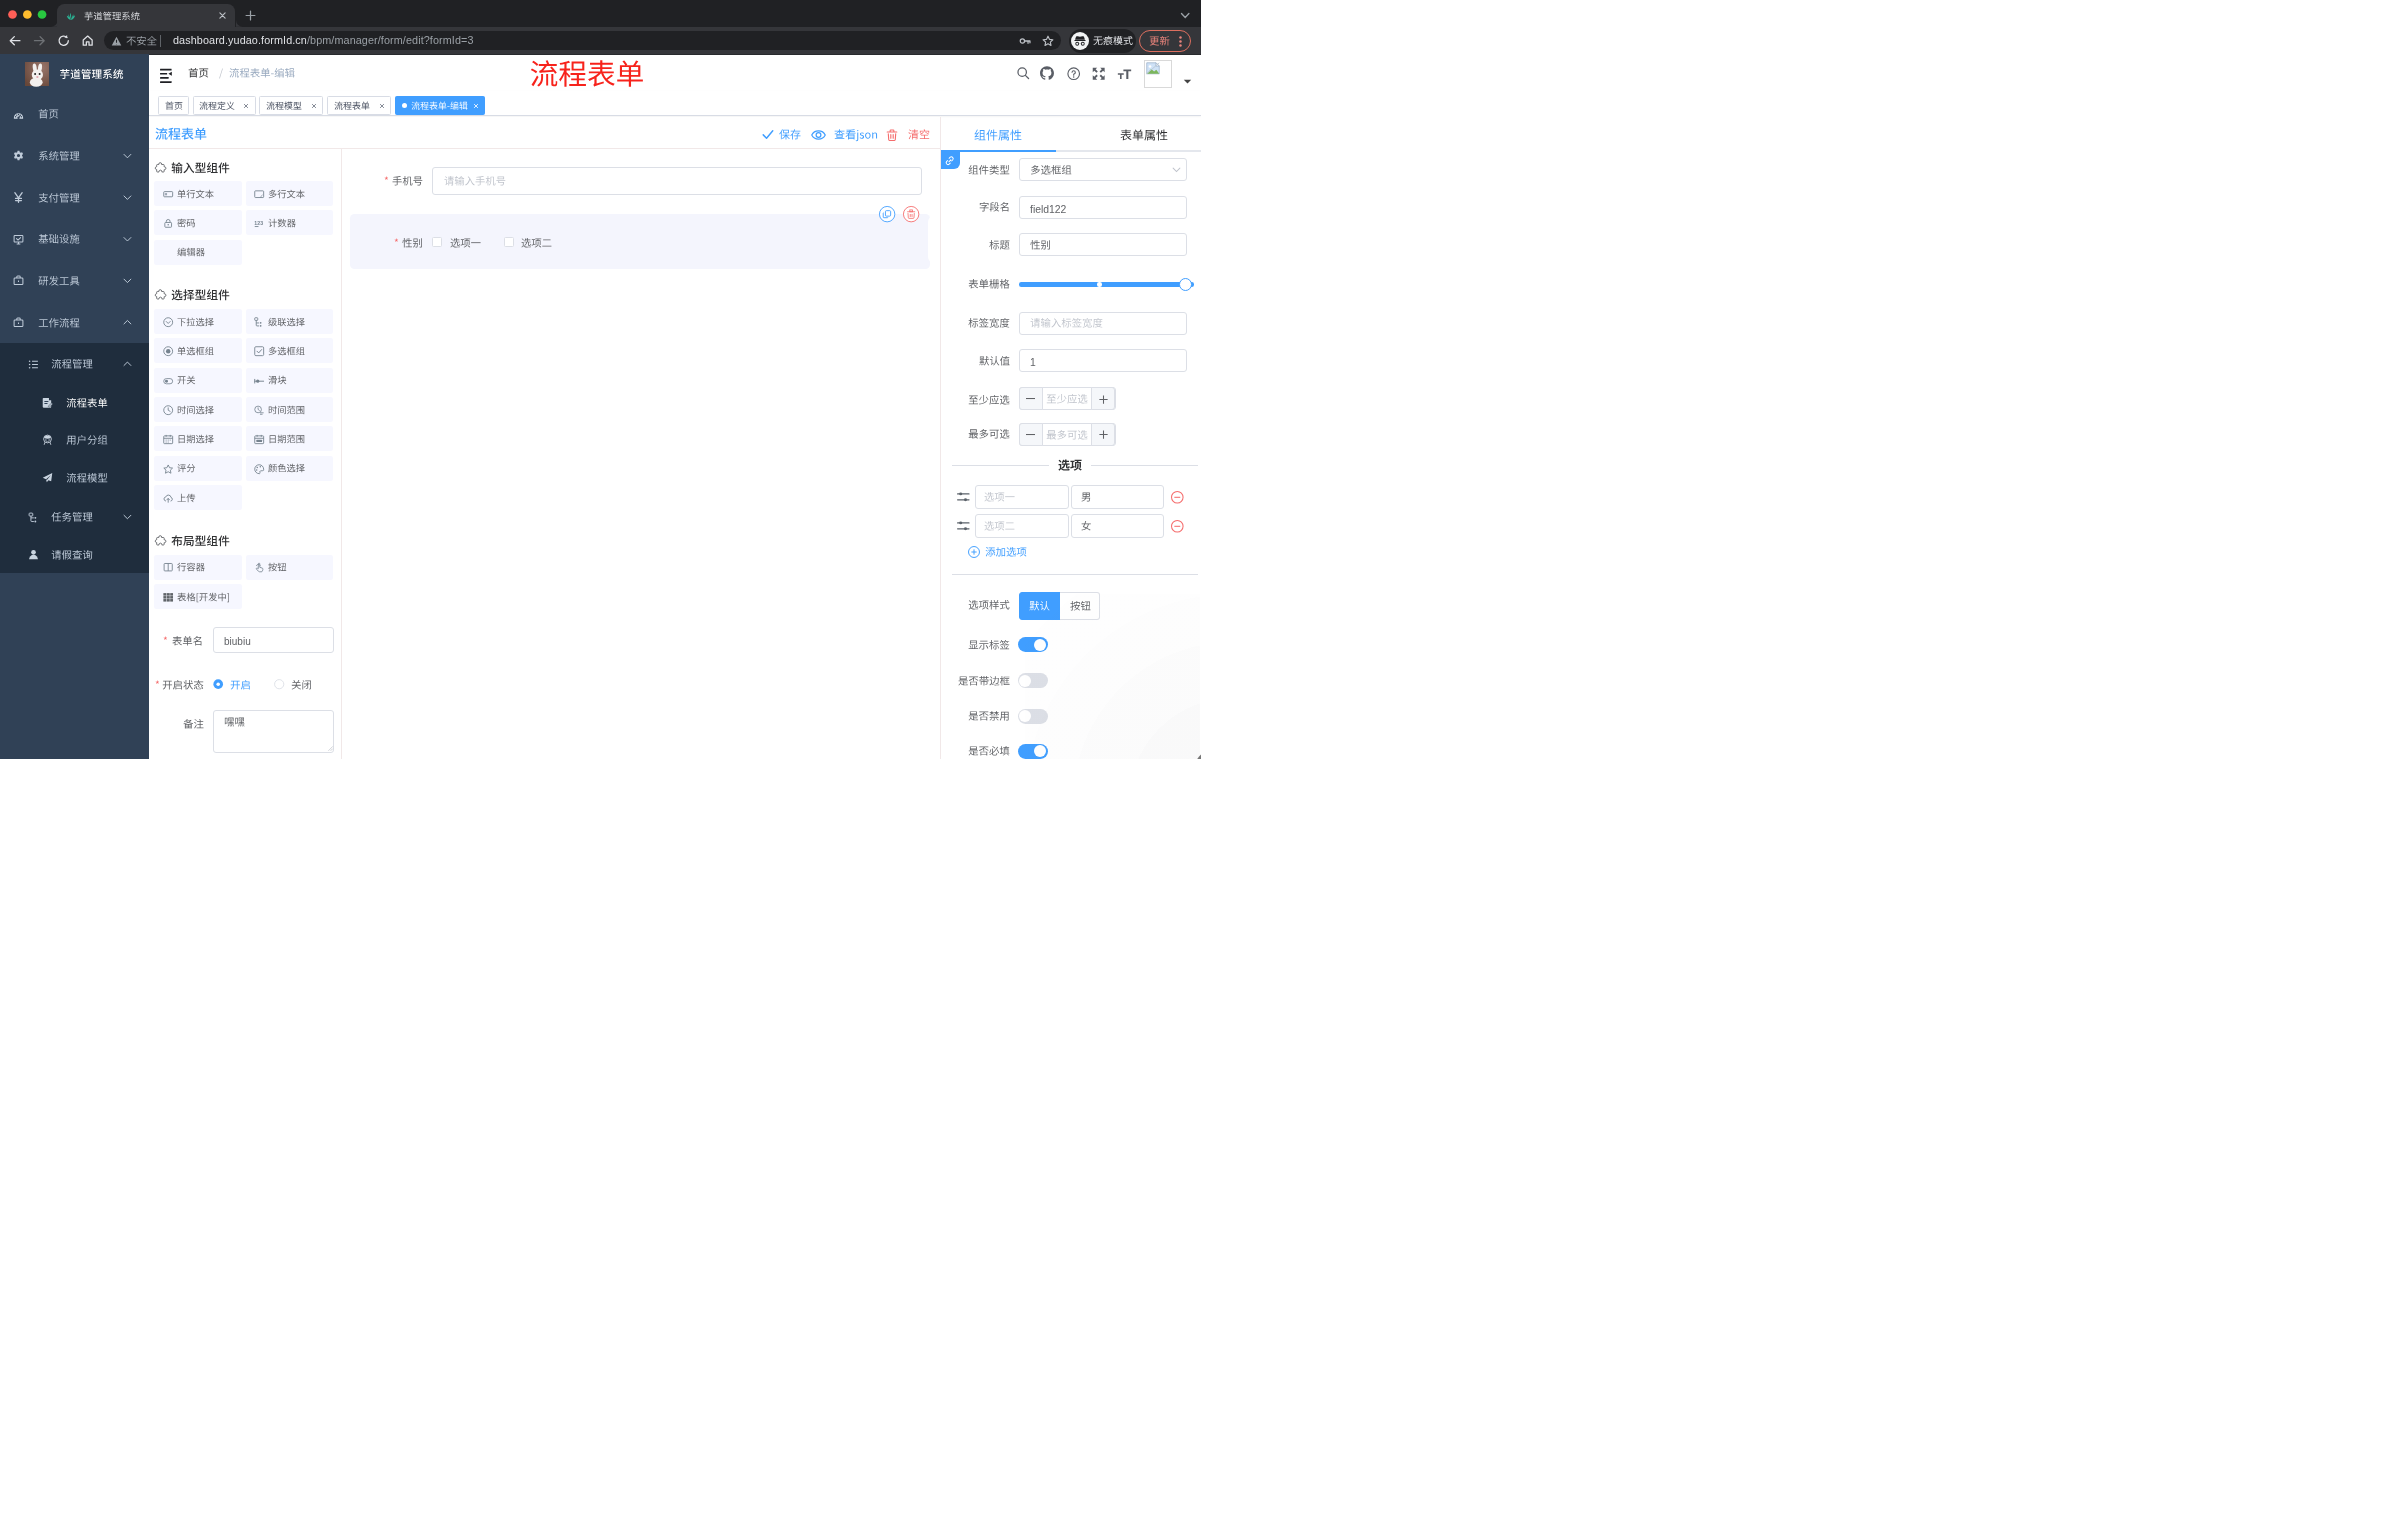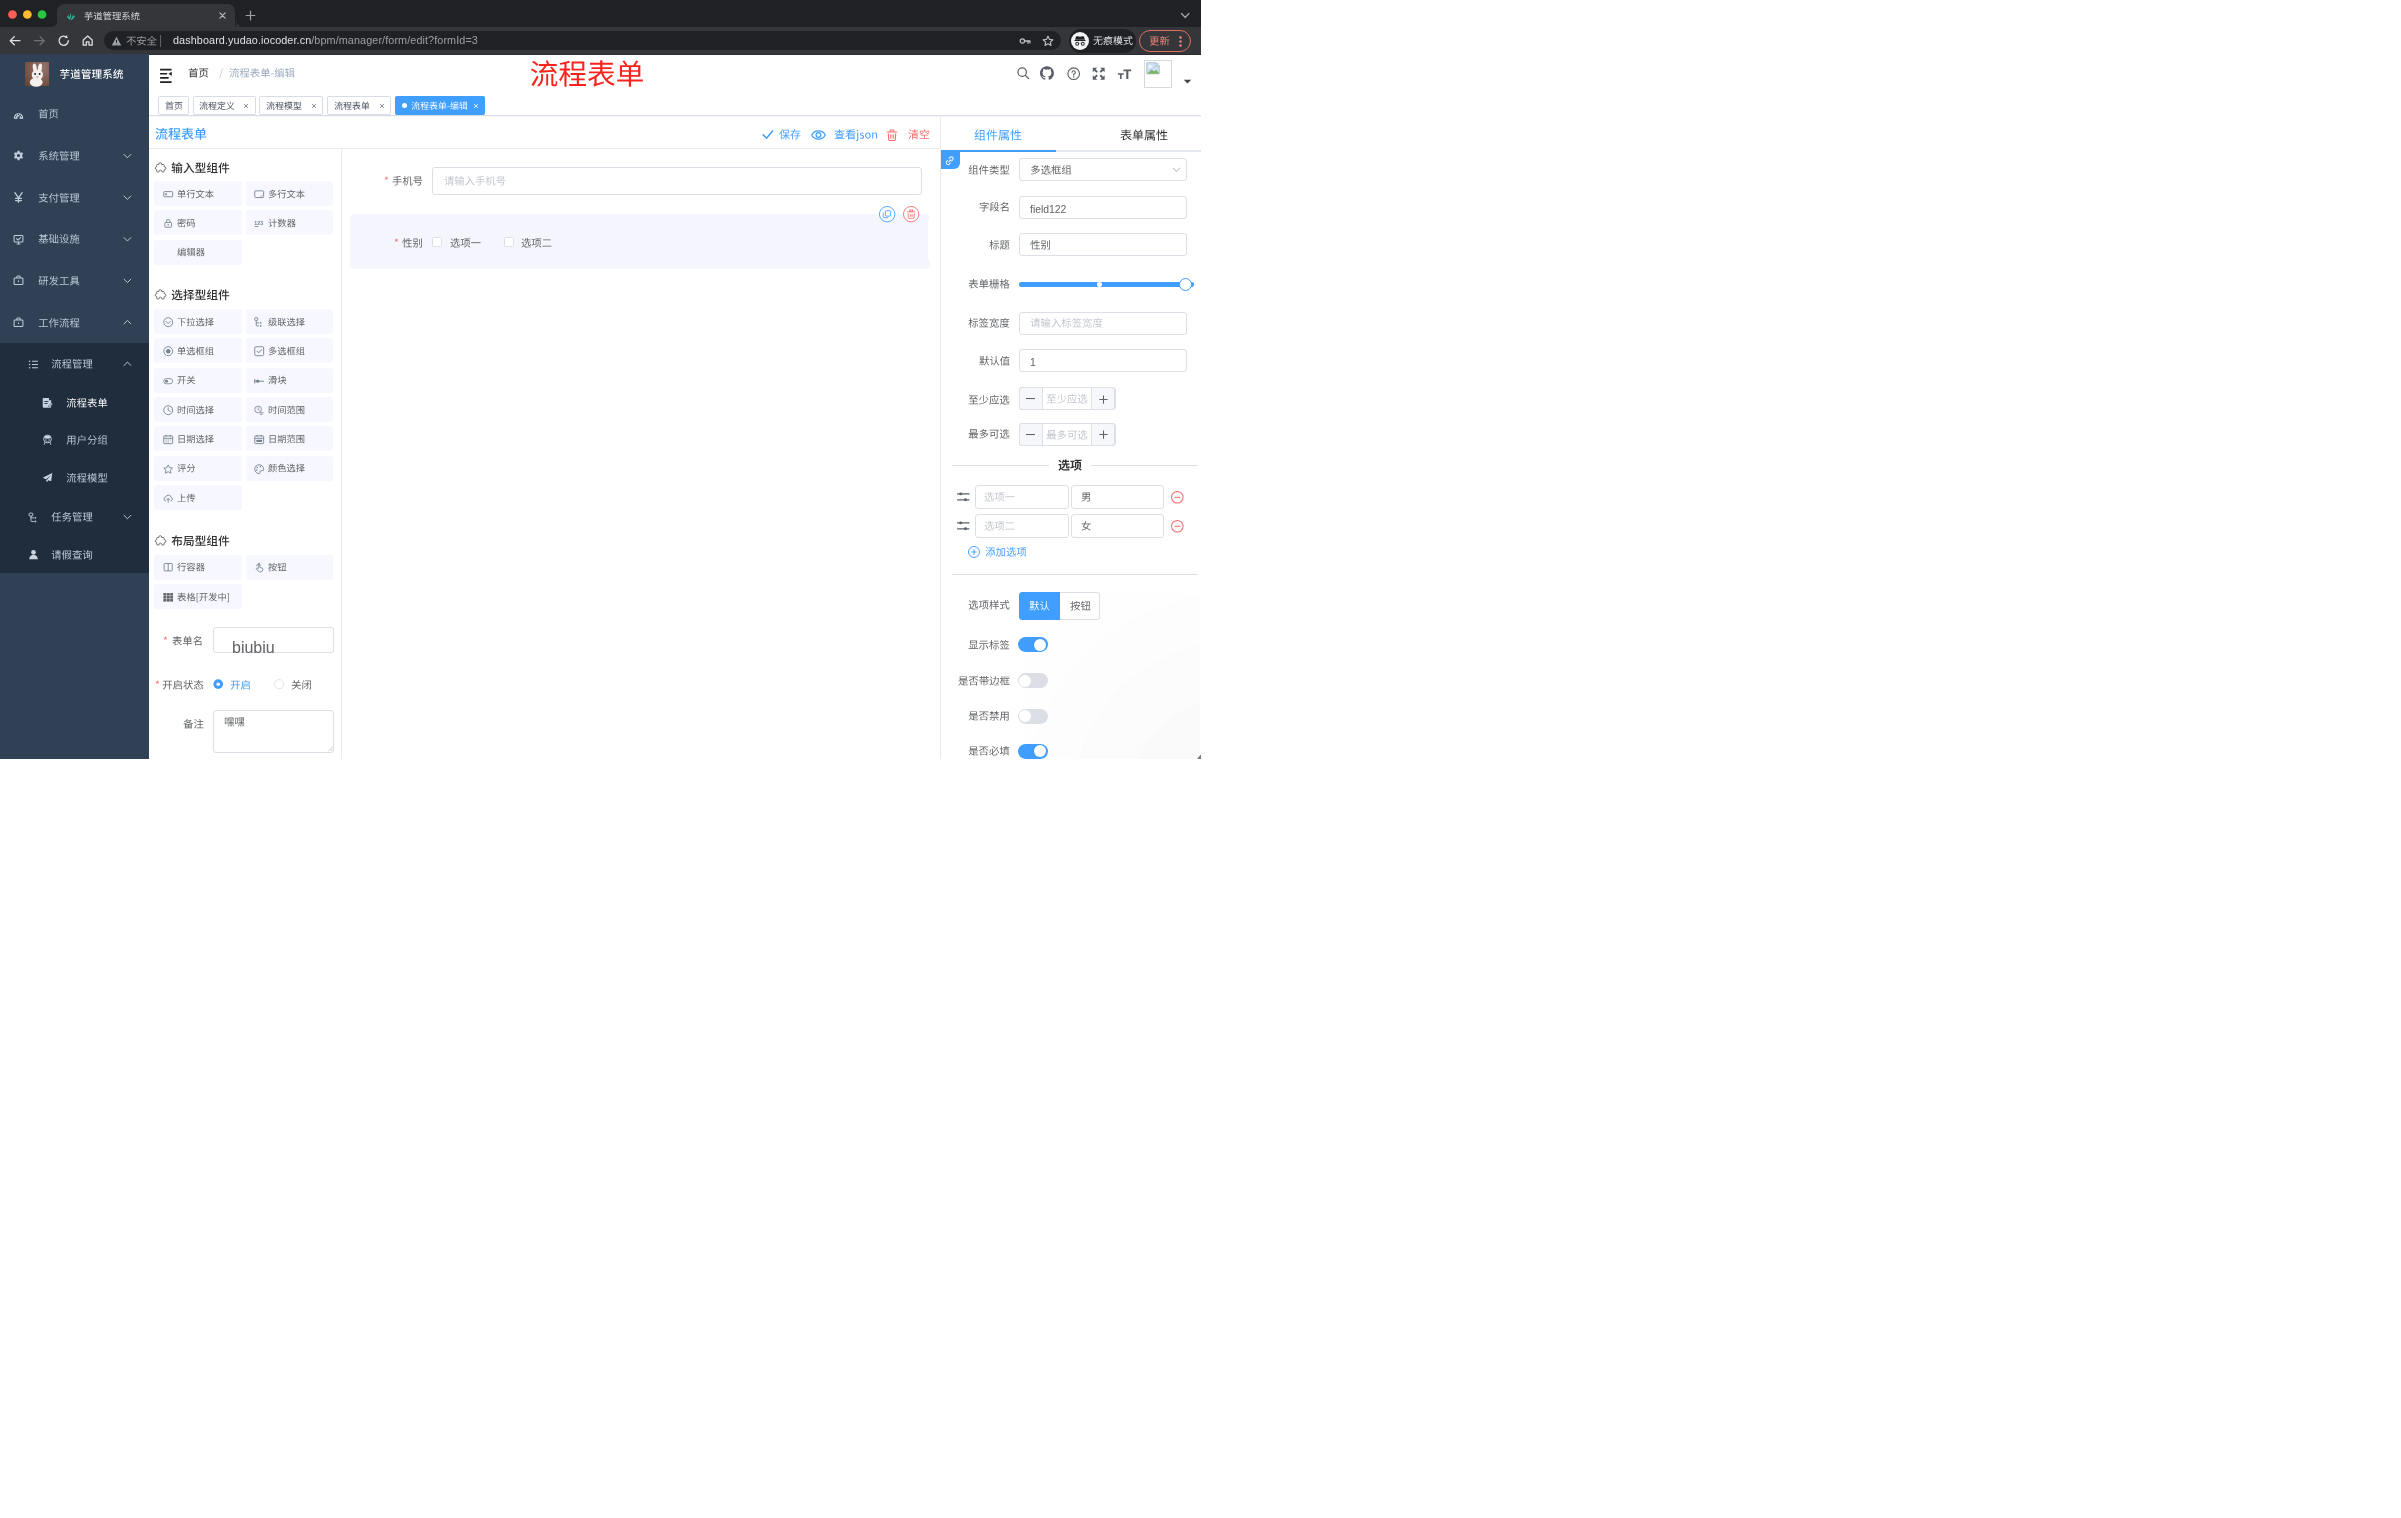--- a/index.html
+++ b/index.html
@@ -242,21 +242,21 @@
       <path d="M7.5 5 V9 M7.5 10.8 V11.2" stroke="#202124" stroke-width="1.4"></path>
     </svg>
     <svg class="t" style="left:126px;top:33px" width="31" height="15.6" viewBox="0 0 3000 1500">
       <g fill="#9aa0a6" transform="translate(0,1130)">
         <use href="#g6" x="0"></use>
         <use href="#g7" x="1000"></use>
         <use href="#g8" x="2000"></use>
       </g>
     </svg>
     <div class="a" style="left:160px;top:35px;width:0.7px;height:12px;background:#5f6368"></div>
-    <div class="lt" style="left:173px;top:30px;font-size:10.8px;color:#dfe1e5;letter-spacing:0.1px"><span style="color:#dfe1e5">dashboard.yudao.iocoder.cn</span><span style="color:#9aa0a6">/bpm/manager/form/edit?formId=3</span></div>
+    <div class="lt" style="left:173px;top:30px;font-size:10.8px;color:#dfe1e5;letter-spacing:0.1px"><span style="color:#dfe1e5">dashboard.yudao.formId.cn</span><span style="color:#9aa0a6">/bpm/manager/form/edit?formId=3</span></div>
     <svg class="a" style="left:1019px;top:35px" width="12.6" height="12" viewBox="0 0 17 16">
       <g stroke="#bdc1c6" stroke-width="1.7" fill="none" stroke-linecap="round">
         <circle cx="4.6" cy="8" r="2.9"></circle>
         <path d="M7.5 8 H14.8 M12.2 8 V11.2 M14.8 8 V10.4"></path>
       </g>
     </svg>
     <svg class="a" style="left:1042px;top:35px" width="12" height="12" viewBox="0 0 16 16">
       <path d="M8 1.6 L9.9 5.8 14.5 6.3 11.1 9.4 12 13.9 8 11.6 4 13.9 4.9 9.4 1.5 6.3 6.1 5.8z" stroke="#bdc1c6" stroke-width="1.5" fill="none" stroke-linejoin="round"></path>
     </svg>
     <div class="a" style="left:1069px;top:29px;width:67px;height:24px;background:#202124;border-radius:12px"></div>
@@ -1052,21 +1052,21 @@
       </g>
     </svg>
     <svg class="t" style="left:172px;top:633px" width="31" height="15.6" viewBox="0 0 3000 1500">
       <g fill="#606266" transform="translate(0,1130)">
         <use href="#g36" x="0"></use>
         <use href="#g37" x="1000"></use>
         <use href="#g116" x="2000"></use>
       </g>
     </svg>
     <div class="a" style="left:213px;top:627px;width:121px;height:26px;background:#fff;border:0.7px solid #dcdfe6;border-radius:3px"></div>
-    <div class="lt" style="left:232px;top:632px;font-size:16px;color:#606266;text-align:center;">biubiu</div>
+    <div class="lt" style="left:224px;top:632px;font-size:10px;color:#606266;text-align:center;">biubiu</div>
     <svg class="t" style="left:155px;top:677px" width="4.8" height="15.6" viewBox="0 0 467 1500">
       <g fill="#f56c6c" transform="translate(0,1130)">
         <use href="#g115" x="0"></use>
       </g>
     </svg>
     <svg class="t" style="left:162px;top:677px" width="42" height="15.6" viewBox="0 0 4000 1500">
       <g fill="#606266" transform="translate(0,1130)">
         <use href="#g91" x="0"></use>
         <use href="#g117" x="1000"></use>
         <use href="#g118" x="2000"></use>

